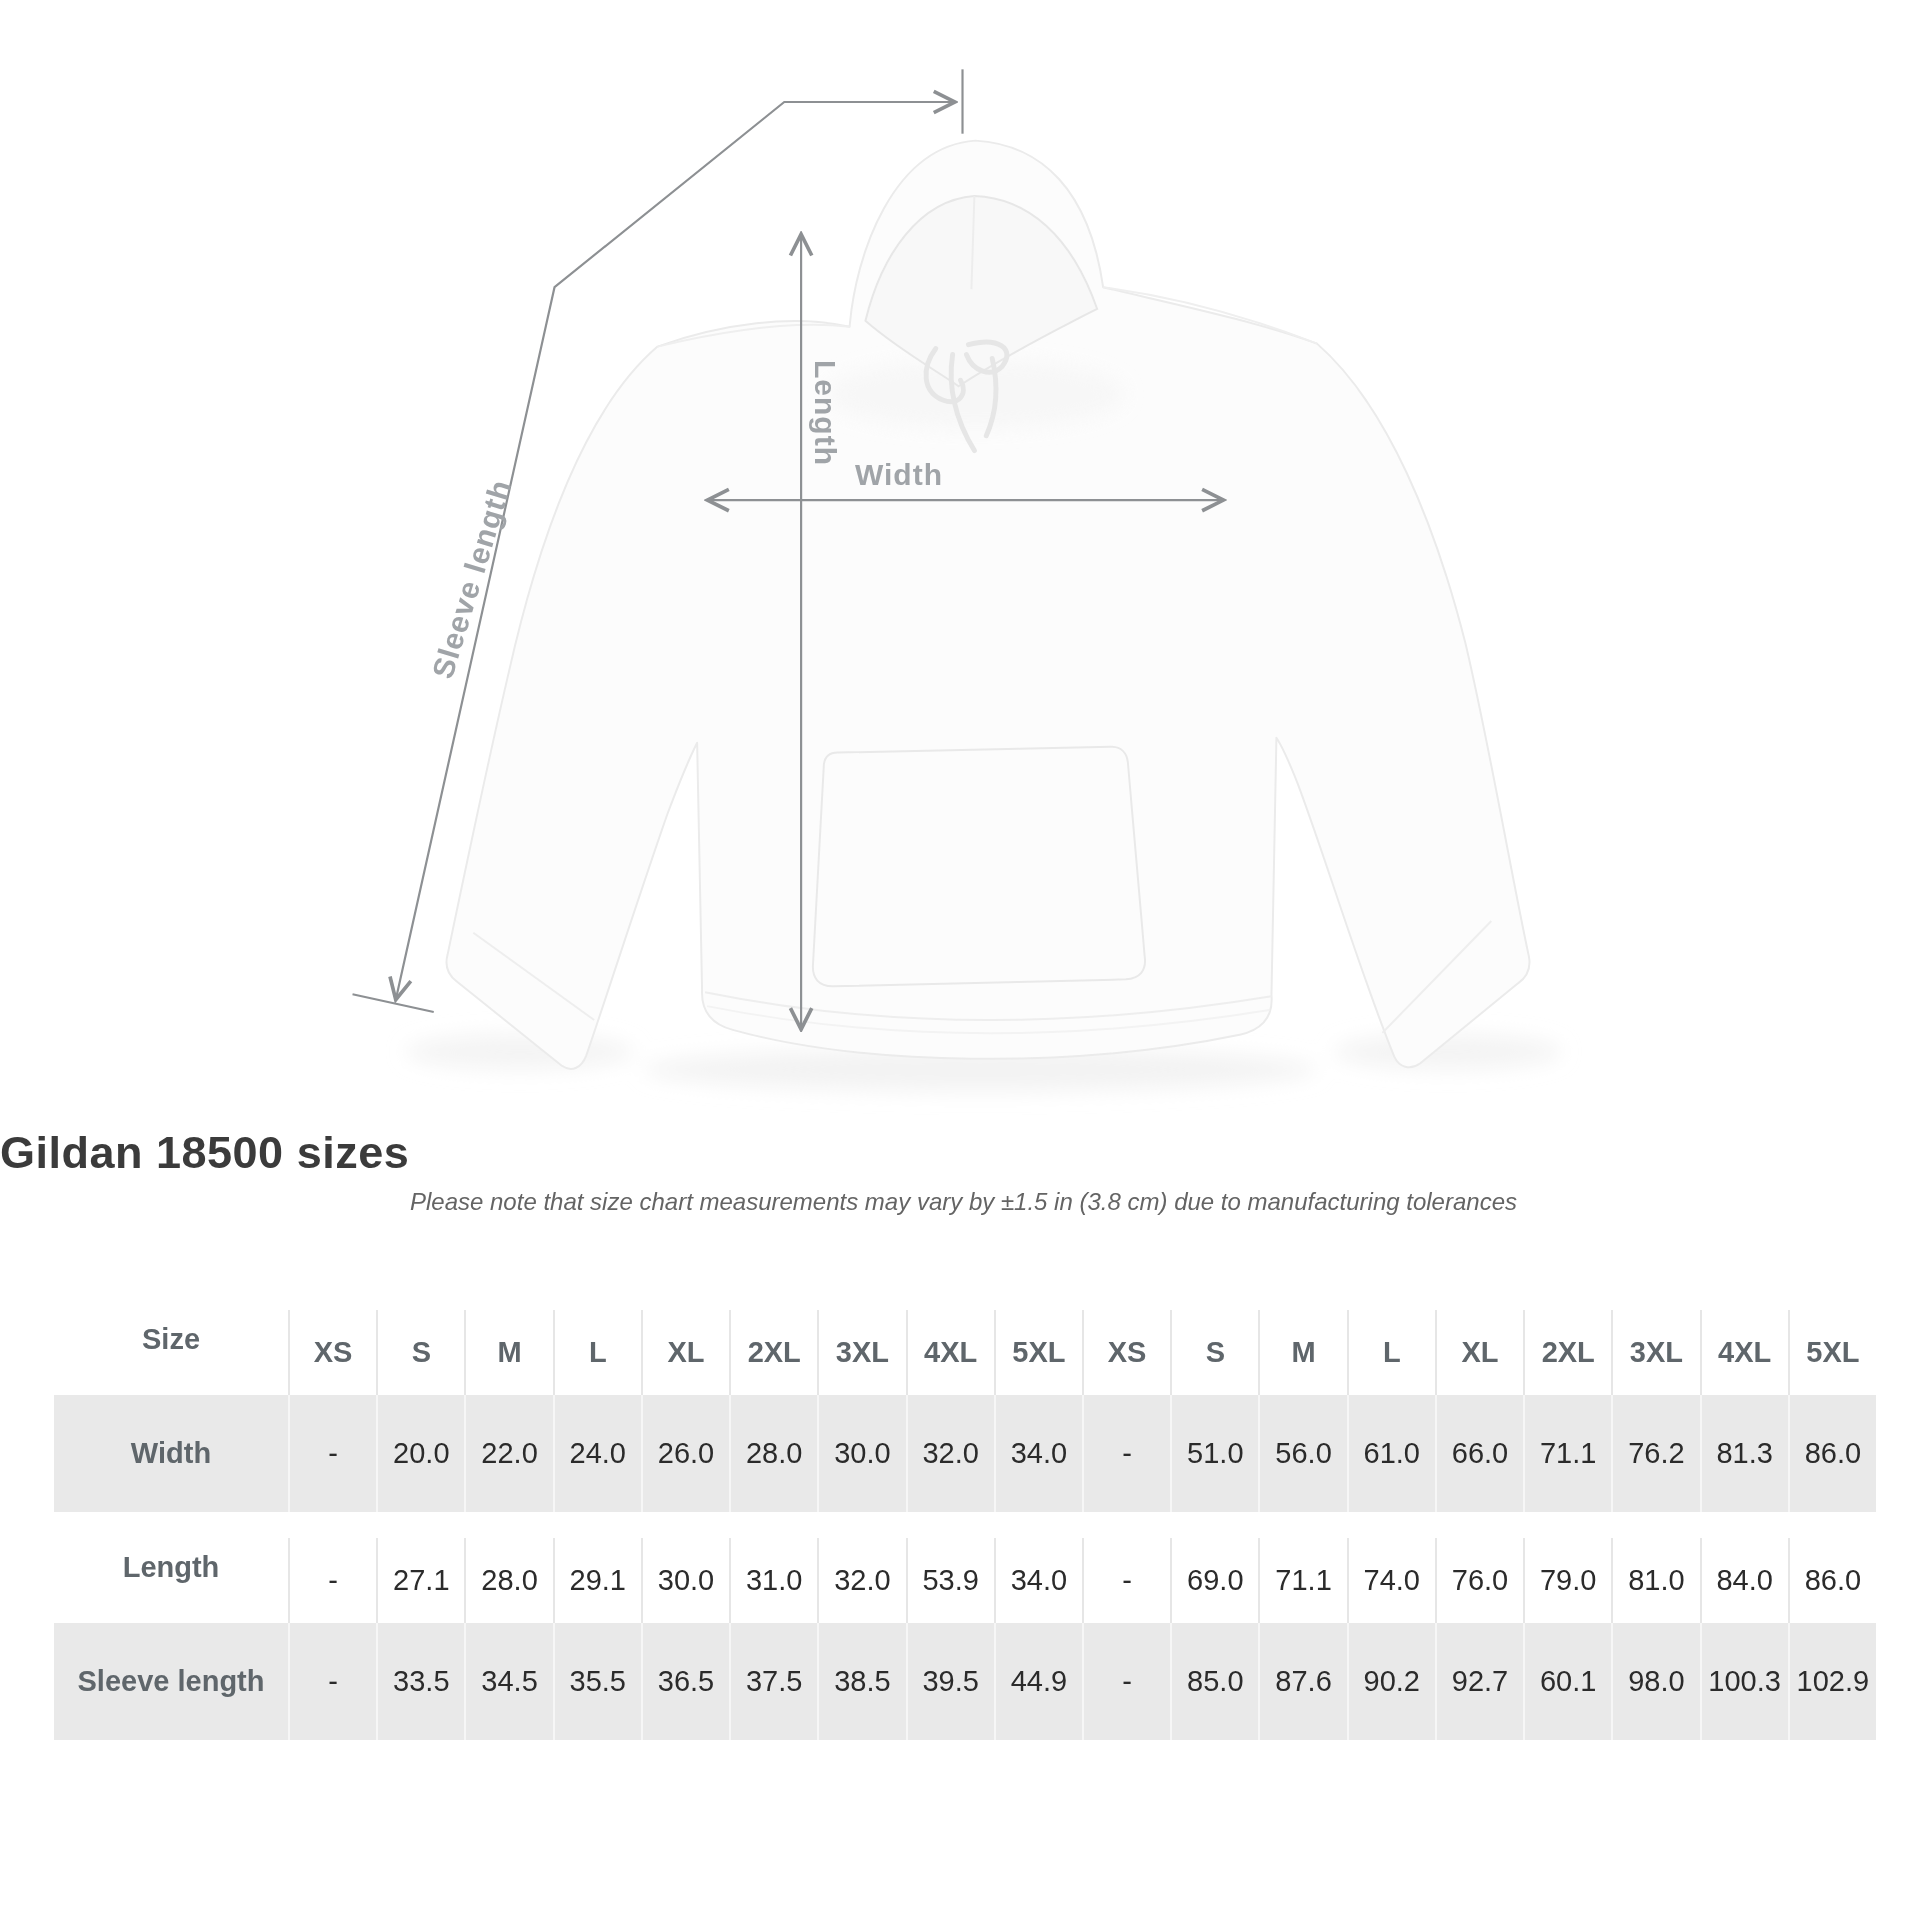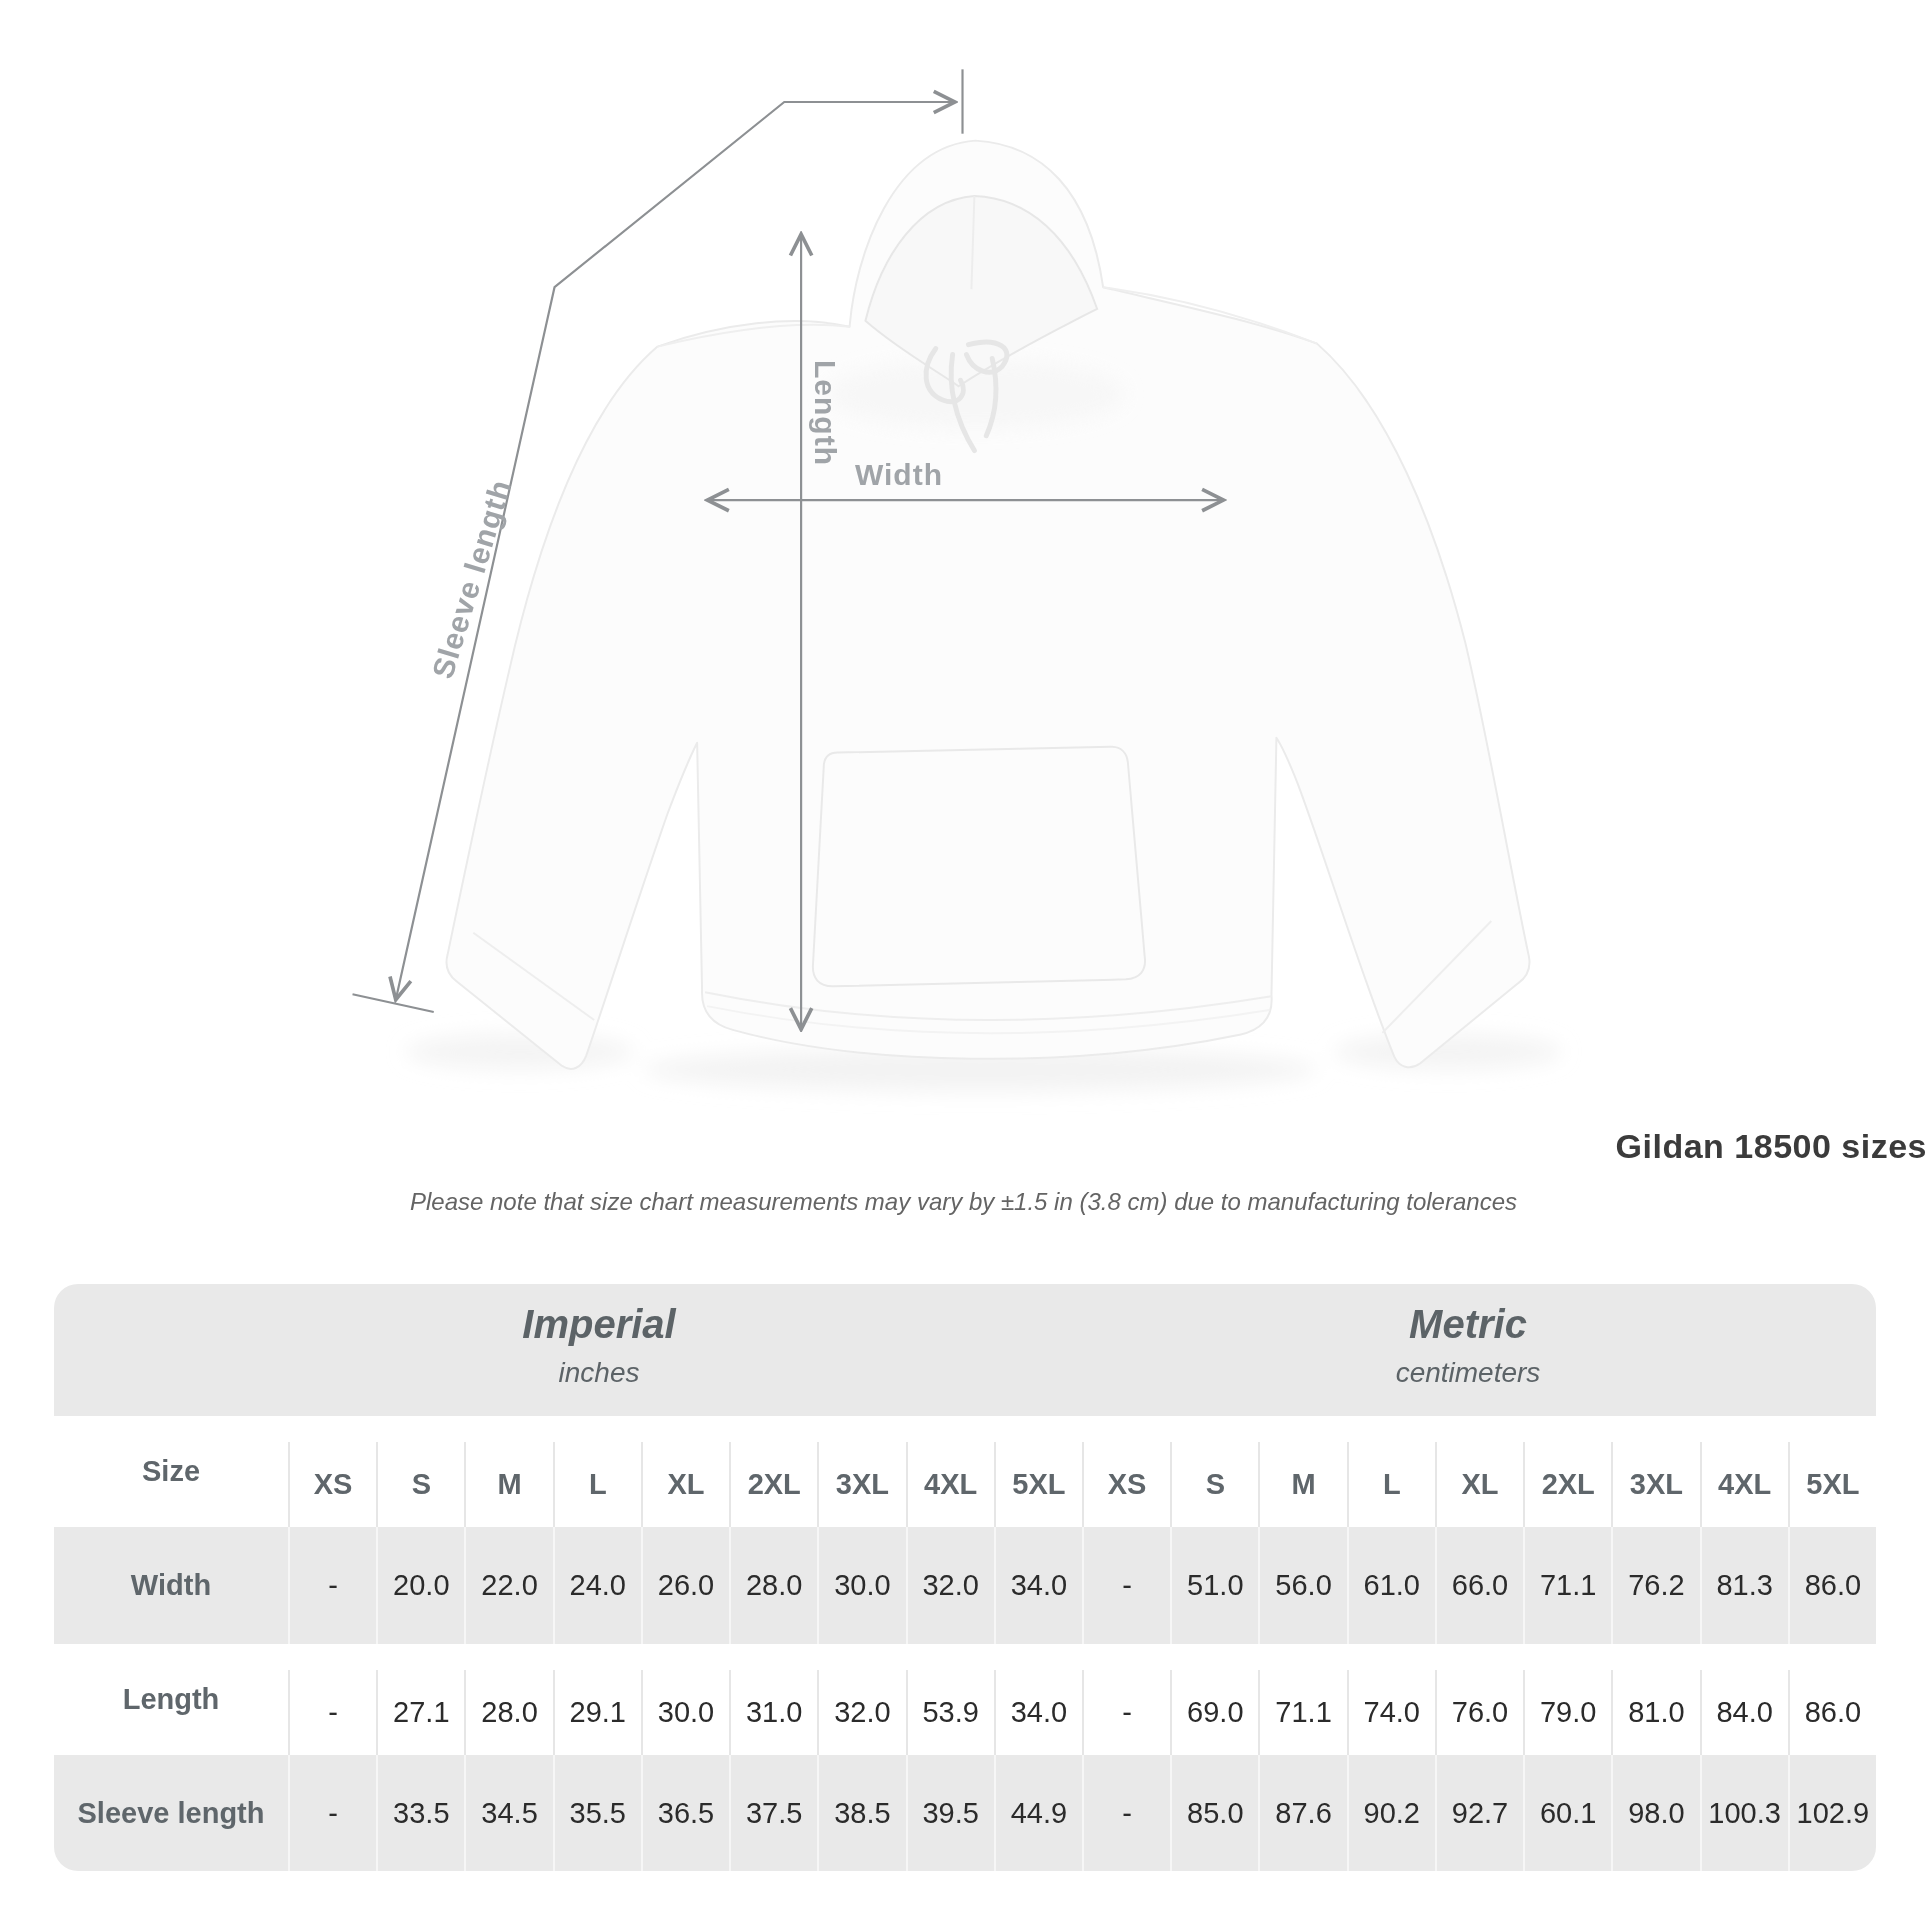--- a/index.html
+++ b/index.html
@@ -16,22 +16,22 @@
   .dim-label {
     position:absolute; font-weight:700; font-size:30px; letter-spacing:1px;
     color:#a0a4a8; white-space:nowrap;
   }
   .dim-label.sleeve { left:472px; top:579px; transform:translate(-50%,-50%) rotate(-73deg); }
   .dim-label.length { left:825px; top:413px; transform:translate(-50%,-50%) rotate(90deg); }
   .dim-label.width  { left:899px; top:475px; transform:translate(-50%,-50%); }
 
   
   .title {
-    position:absolute; left:0; right:0; top:1127px; text-align:right;
-    font-size:34px; font-weight:700; color:#3b3b3b; letter-spacing:0.5px;
+    position:absolute; left:0; right:0; top:1127px; text-align:left;
+    font-size:45px; font-weight:700; color:#3b3b3b; letter-spacing:0.5px;
   }
   .subtitle {
     position:absolute; left:0; right:0; top:1188px; text-align:center;
     font-size:24px; font-style:italic; color:#646464;
   }
 
   
   .size-table {
     position:absolute; left:54px; top:1284px; width:1822px; height:587px;
     border-radius:24px; overflow:hidden; background:#ffffff;
@@ -152,30 +152,20 @@
 
     <div class="dim-label sleeve">Sleeve length</div>
     <div class="dim-label length">Length</div>
     <div class="dim-label width">Width</div>
   </div>
 
   <h1 class="title">Gildan 18500 sizes</h1>
   <p class="subtitle">Please note that size chart measurements may vary by ±1.5 in (3.8 cm) due to manufacturing tolerances</p>
 
   <div class="size-table">
-    <div class="band">
-      <div class="group imperial">
-        <div class="gname">Imperial</div>
-        <div class="gunit">inches</div>
-      </div>
-      <div class="group metric">
-        <div class="gname">Metric</div>
-        <div class="gunit">centimeters</div>
-      </div>
-    </div>
     <div id="table-body">
         <div class="trow white header-row h112">
           <div class="cell label">Size</div>
           <div class="cell first">XS</div>
           <div class="cell">S</div>
           <div class="cell">M</div>
           <div class="cell">L</div>
           <div class="cell">XL</div>
           <div class="cell">2XL</div>
           <div class="cell">3XL</div>

